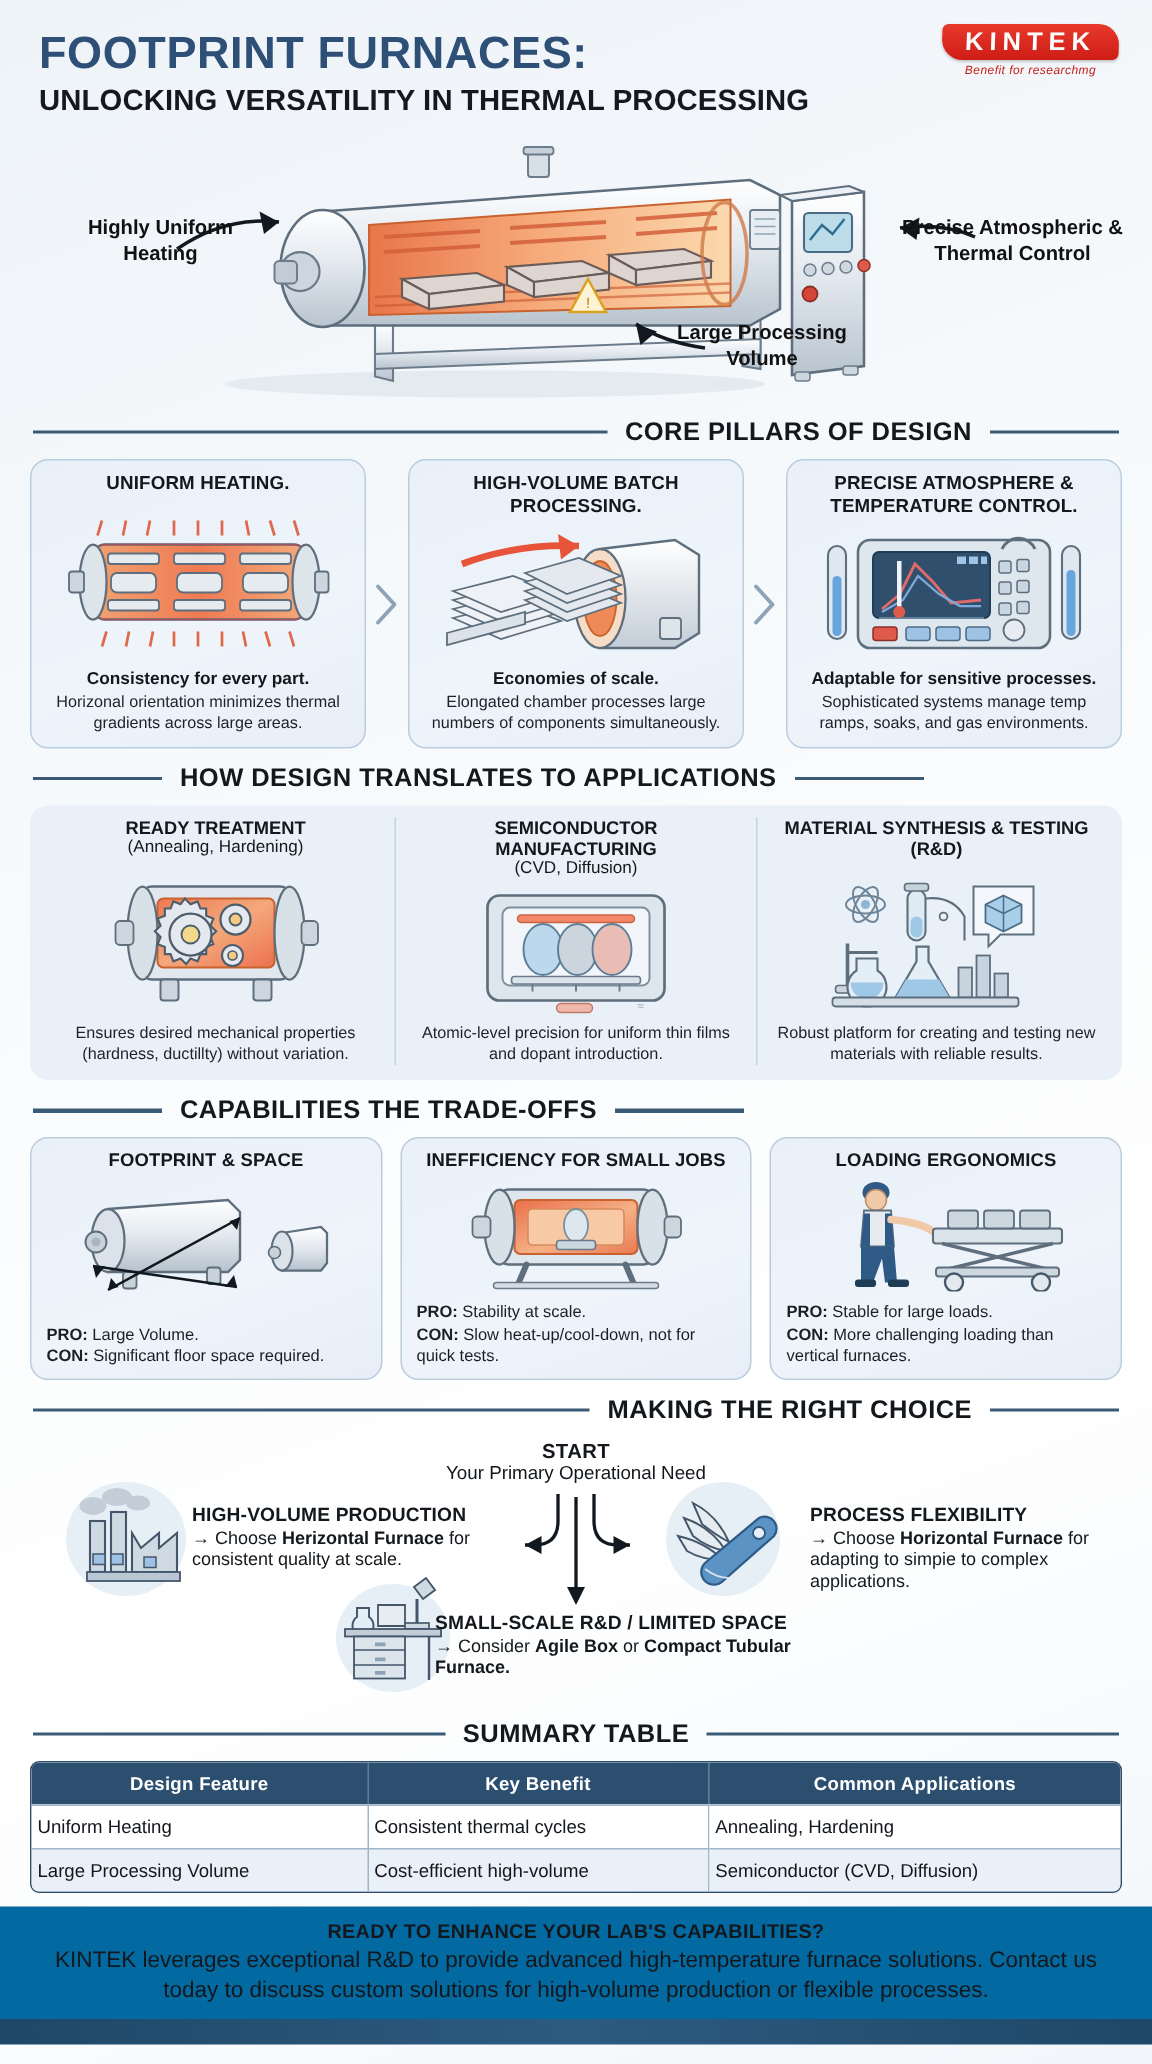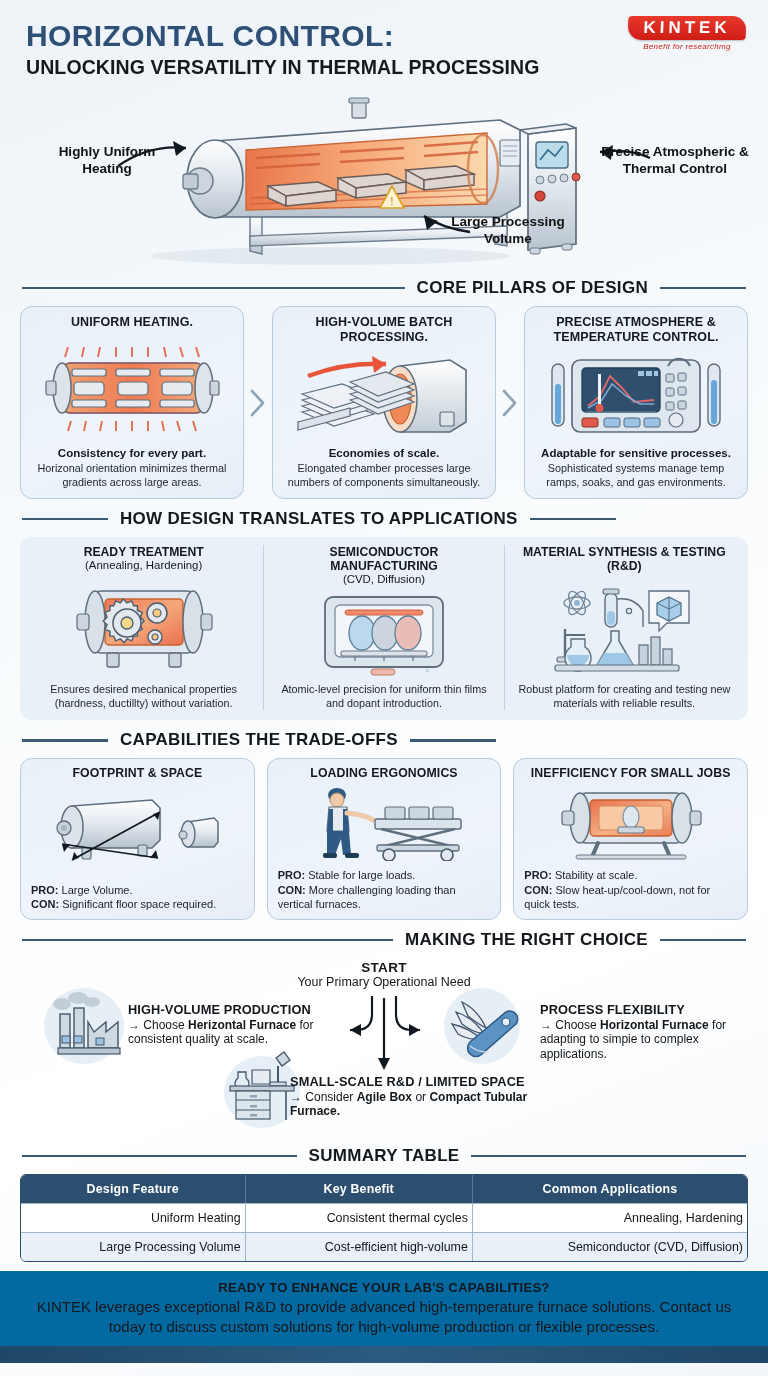--- a/index.html
+++ b/index.html
@@ -132,21 +132,21 @@
     border: 1.6px solid #2c4f70; border-radius: 6px; overflow: hidden;
     font-size: 12.4px;
   }
   .tbl th {
     background: #2c4f70; color: #ffffff; font-weight: 700;
     padding: 7px 4px; text-align: center; letter-spacing:.2px;
     border-right: 1.3px solid #5b7d9c;
   }
   .tbl th:last-child { border-right: none; }
   .tbl td {
-    padding: 7px 4px; text-align: right; color:#13171b;
+    padding: 7px 4px; text-align: left; color:#13171b;
     border-right: 1.3px solid #9fb6ca; border-top: 1.3px solid #9fb6ca;
   }
   .tbl td:last-child { border-right: none; }
   .tbl tr.odd td { background: #ffffff; }
   .tbl tr.even td { background: #e9f0f7; }
 
   
   .cta {
     margin-top: 9px; background: #0369a1; padding: 9px 34px 10px 34px;
     text-align: center;
@@ -158,21 +158,21 @@
     color: #ffffff; text-align: center; padding: 8px 0 9px 0;
     font-size: 12.6px; letter-spacing:.2px;
   }
 </style>
 </head>
 <body>
 
 <div class="page">
 
   <div class="header">
-    <div class="title-main">HORIZONTAL CONTROL:</div>
+    <div class="title-main">FOOTPRINT FURNACES:</div>
     <div class="title-sub">UNLOCKING VERSATILITY IN THERMAL PROCESSING</div>
     <div class="logo">
       <div class="logo-band">
         <div class="logo-text">KINTEK</div>
       </div>
       <div class="logo-tag">Benefit for researchmg</div>
     </div>
   </div>
 
   <div class="hero">
@@ -573,51 +573,20 @@
           <path d="M118 20 L30 68" fill="none" stroke="#11181f" stroke-width="1.7"></path>
           <path d="M118 20 L111 22 L116 28 Z" fill="#11181f"></path>
           <path d="M30 68 L37 66 L32 60 Z" fill="#11181f"></path>
         </svg>
       </div>
       <div class="to-line"><b>PRO:</b><span> Large Volume.</span></div>
       <div class="to-line"><b>CON:</b><span> Significant floor space required.</span></div>
     </div>
 
     <div class="to-card">
-      <div class="to-title">LOADING ERGONOMICS</div>
-      <div class="to-art">
-        <svg width="190" height="76" viewBox="0 0 190 76">
-
-          <ellipse cx="48" cy="10" rx="9" ry="7" fill="#2f5a86"></ellipse>
-          <circle cx="48" cy="15" r="7" fill="#f0c9a8" stroke="#b98d68" stroke-width="1"></circle>
-          <path d="M40 22 L58 22 L60 46 L38 46 Z" fill="#e6ebf0" stroke="#5e6e7d" stroke-width="1.2"></path>
-          <path d="M40 24 L44 24 L44 46 L38 46 Z" fill="#2f5a86"></path>
-          <path d="M54 24 L58 24 L60 46 L54 46 Z" fill="#2f5a86"></path>
-          <path d="M38 46 L60 46 L62 70 L54 70 L52 54 L46 70 L38 70 Z" fill="#2f5a86"></path>
-          <path d="M58 28 Q78 30 86 36" fill="none" stroke="#f0c9a8" stroke-width="5" stroke-linecap="round"></path>
-          <rect x="34" y="68" width="14" height="5" rx="2" fill="#1f3c55"></rect>
-          <rect x="56" y="68" width="14" height="5" rx="2" fill="#1f3c55"></rect>
-
-          <rect x="86" y="34" width="86" height="10" rx="2" fill="#dbe3ea" stroke="#5e6e7d" stroke-width="1.4"></rect>
-          <g fill="#cdd7e0" stroke="#5e6e7d" stroke-width="1.2">
-            <rect x="96" y="22" width="20" height="12" rx="2"></rect>
-              <rect x="120" y="22" width="20" height="12" rx="2"></rect>
-              <rect x="144" y="22" width="20" height="12" rx="2"></rect>
-          </g>
-          <path d="M92 44 L166 62 M166 44 L92 62" stroke="#5e6e7d" stroke-width="2.4" fill="none"></path>
-          <rect x="88" y="60" width="82" height="6" rx="2" fill="#cdd7e0" stroke="#5e6e7d" stroke-width="1.3"></rect>
-          <circle cx="100" cy="70" r="6" fill="#e3e9ef" stroke="#47596a" stroke-width="1.6"></circle>
-          <circle cx="158" cy="70" r="6" fill="#e3e9ef" stroke="#47596a" stroke-width="1.6"></circle>
-        </svg>
-      </div>
-      <div class="to-line"><b>PRO:</b><span> Stable for large loads.</span></div>
-      <div class="to-line"><b>CON:</b><span> More challenging loading than vertical furnaces.</span></div>
-    </div>
-
-    <div class="to-card">
       <div class="to-title">INEFFICIENCY FOR SMALL JOBS</div>
       <div class="to-art">
         <svg width="190" height="76" viewBox="0 0 190 76">
           <defs>
               <linearGradient id="hot4" x1="0" y1="0" x2="1" y2="1">
             <stop offset="0" stop-color="#ea6f4b"></stop>
                 <stop offset="0.55" stop-color="#f5b086"></stop>
                 <stop offset="1" stop-color="#e97a52"></stop>
               </linearGradient>
             </defs>
@@ -629,20 +598,51 @@
           <ellipse cx="44" cy="33" rx="10" ry="25" fill="#d9e1e8" stroke="#5e6e7d" stroke-width="1.5"></ellipse>
           <ellipse cx="146" cy="33" rx="10" ry="25" fill="#d9e1e8" stroke="#5e6e7d" stroke-width="1.5"></ellipse>
           <rect x="26" y="26" width="12" height="14" rx="3" fill="#cdd6de" stroke="#5e6e7d" stroke-width="1.2"></rect>
           <rect x="154" y="26" width="11" height="14" rx="3" fill="#cdd6de" stroke="#5e6e7d" stroke-width="1.2"></rect>
           <path d="M62 58 L56 72 M128 58 L134 72" stroke="#5e6e7d" stroke-width="4" stroke-linecap="round"></path>
           <rect x="40" y="70" width="110" height="4" rx="2" fill="#d4dde5" stroke="#6c7b8a" stroke-width="1"></rect>
         </svg>
       </div>
       <div class="to-line"><b>PRO:</b><span> Stability at scale.</span></div>
       <div class="to-line"><b>CON:</b><span> Slow heat-up/cool-down, not for quick tests.</span></div>
+    </div>
+
+    <div class="to-card">
+      <div class="to-title">LOADING ERGONOMICS</div>
+      <div class="to-art">
+        <svg width="190" height="76" viewBox="0 0 190 76">
+
+          <ellipse cx="48" cy="10" rx="9" ry="7" fill="#2f5a86"></ellipse>
+          <circle cx="48" cy="15" r="7" fill="#f0c9a8" stroke="#b98d68" stroke-width="1"></circle>
+          <path d="M40 22 L58 22 L60 46 L38 46 Z" fill="#e6ebf0" stroke="#5e6e7d" stroke-width="1.2"></path>
+          <path d="M40 24 L44 24 L44 46 L38 46 Z" fill="#2f5a86"></path>
+          <path d="M54 24 L58 24 L60 46 L54 46 Z" fill="#2f5a86"></path>
+          <path d="M38 46 L60 46 L62 70 L54 70 L52 54 L46 70 L38 70 Z" fill="#2f5a86"></path>
+          <path d="M58 28 Q78 30 86 36" fill="none" stroke="#f0c9a8" stroke-width="5" stroke-linecap="round"></path>
+          <rect x="34" y="68" width="14" height="5" rx="2" fill="#1f3c55"></rect>
+          <rect x="56" y="68" width="14" height="5" rx="2" fill="#1f3c55"></rect>
+
+          <rect x="86" y="34" width="86" height="10" rx="2" fill="#dbe3ea" stroke="#5e6e7d" stroke-width="1.4"></rect>
+          <g fill="#cdd7e0" stroke="#5e6e7d" stroke-width="1.2">
+            <rect x="96" y="22" width="20" height="12" rx="2"></rect>
+              <rect x="120" y="22" width="20" height="12" rx="2"></rect>
+              <rect x="144" y="22" width="20" height="12" rx="2"></rect>
+          </g>
+          <path d="M92 44 L166 62 M166 44 L92 62" stroke="#5e6e7d" stroke-width="2.4" fill="none"></path>
+          <rect x="88" y="60" width="82" height="6" rx="2" fill="#cdd7e0" stroke="#5e6e7d" stroke-width="1.3"></rect>
+          <circle cx="100" cy="70" r="6" fill="#e3e9ef" stroke="#47596a" stroke-width="1.6"></circle>
+          <circle cx="158" cy="70" r="6" fill="#e3e9ef" stroke="#47596a" stroke-width="1.6"></circle>
+        </svg>
+      </div>
+      <div class="to-line"><b>PRO:</b><span> Stable for large loads.</span></div>
+      <div class="to-line"><b>CON:</b><span> More challenging loading than vertical furnaces.</span></div>
     </div>
   </div>
 
   <div class="sec-head">
     <span class="line"></span>
     <span class="txt">MAKING THE RIGHT CHOICE</span>
     <span class="line short"></span>
   </div>
 
   <div class="decision">

